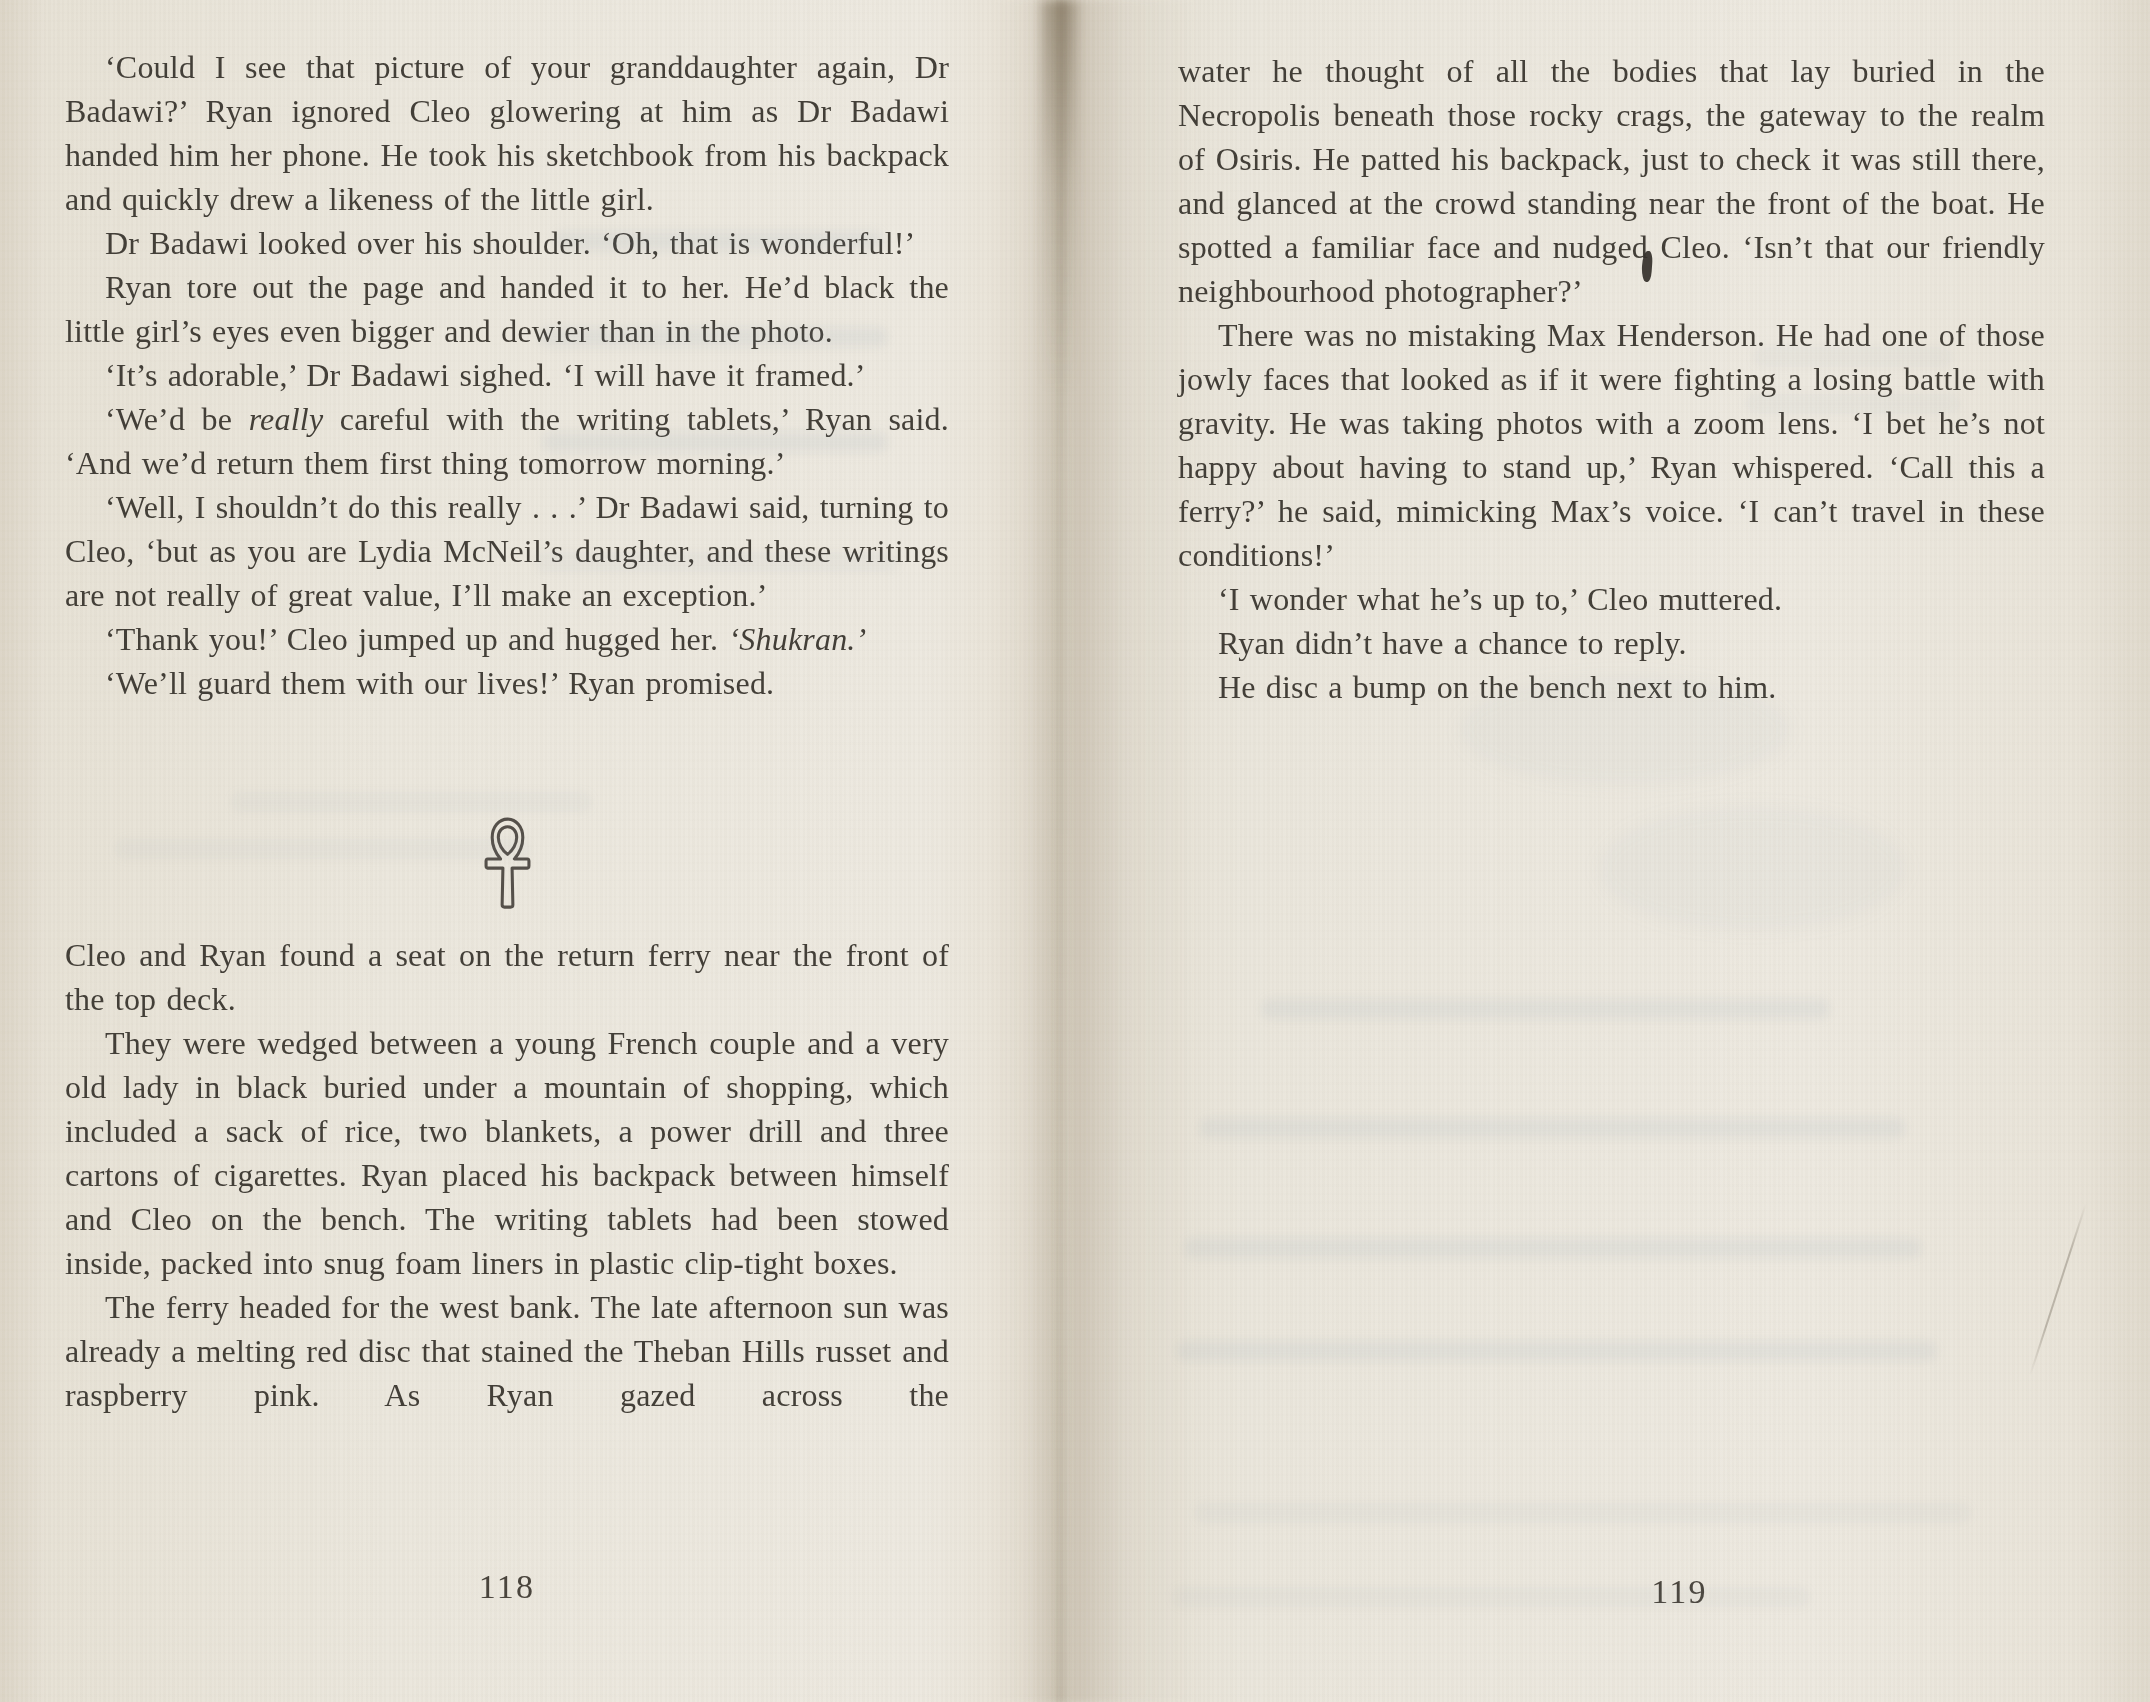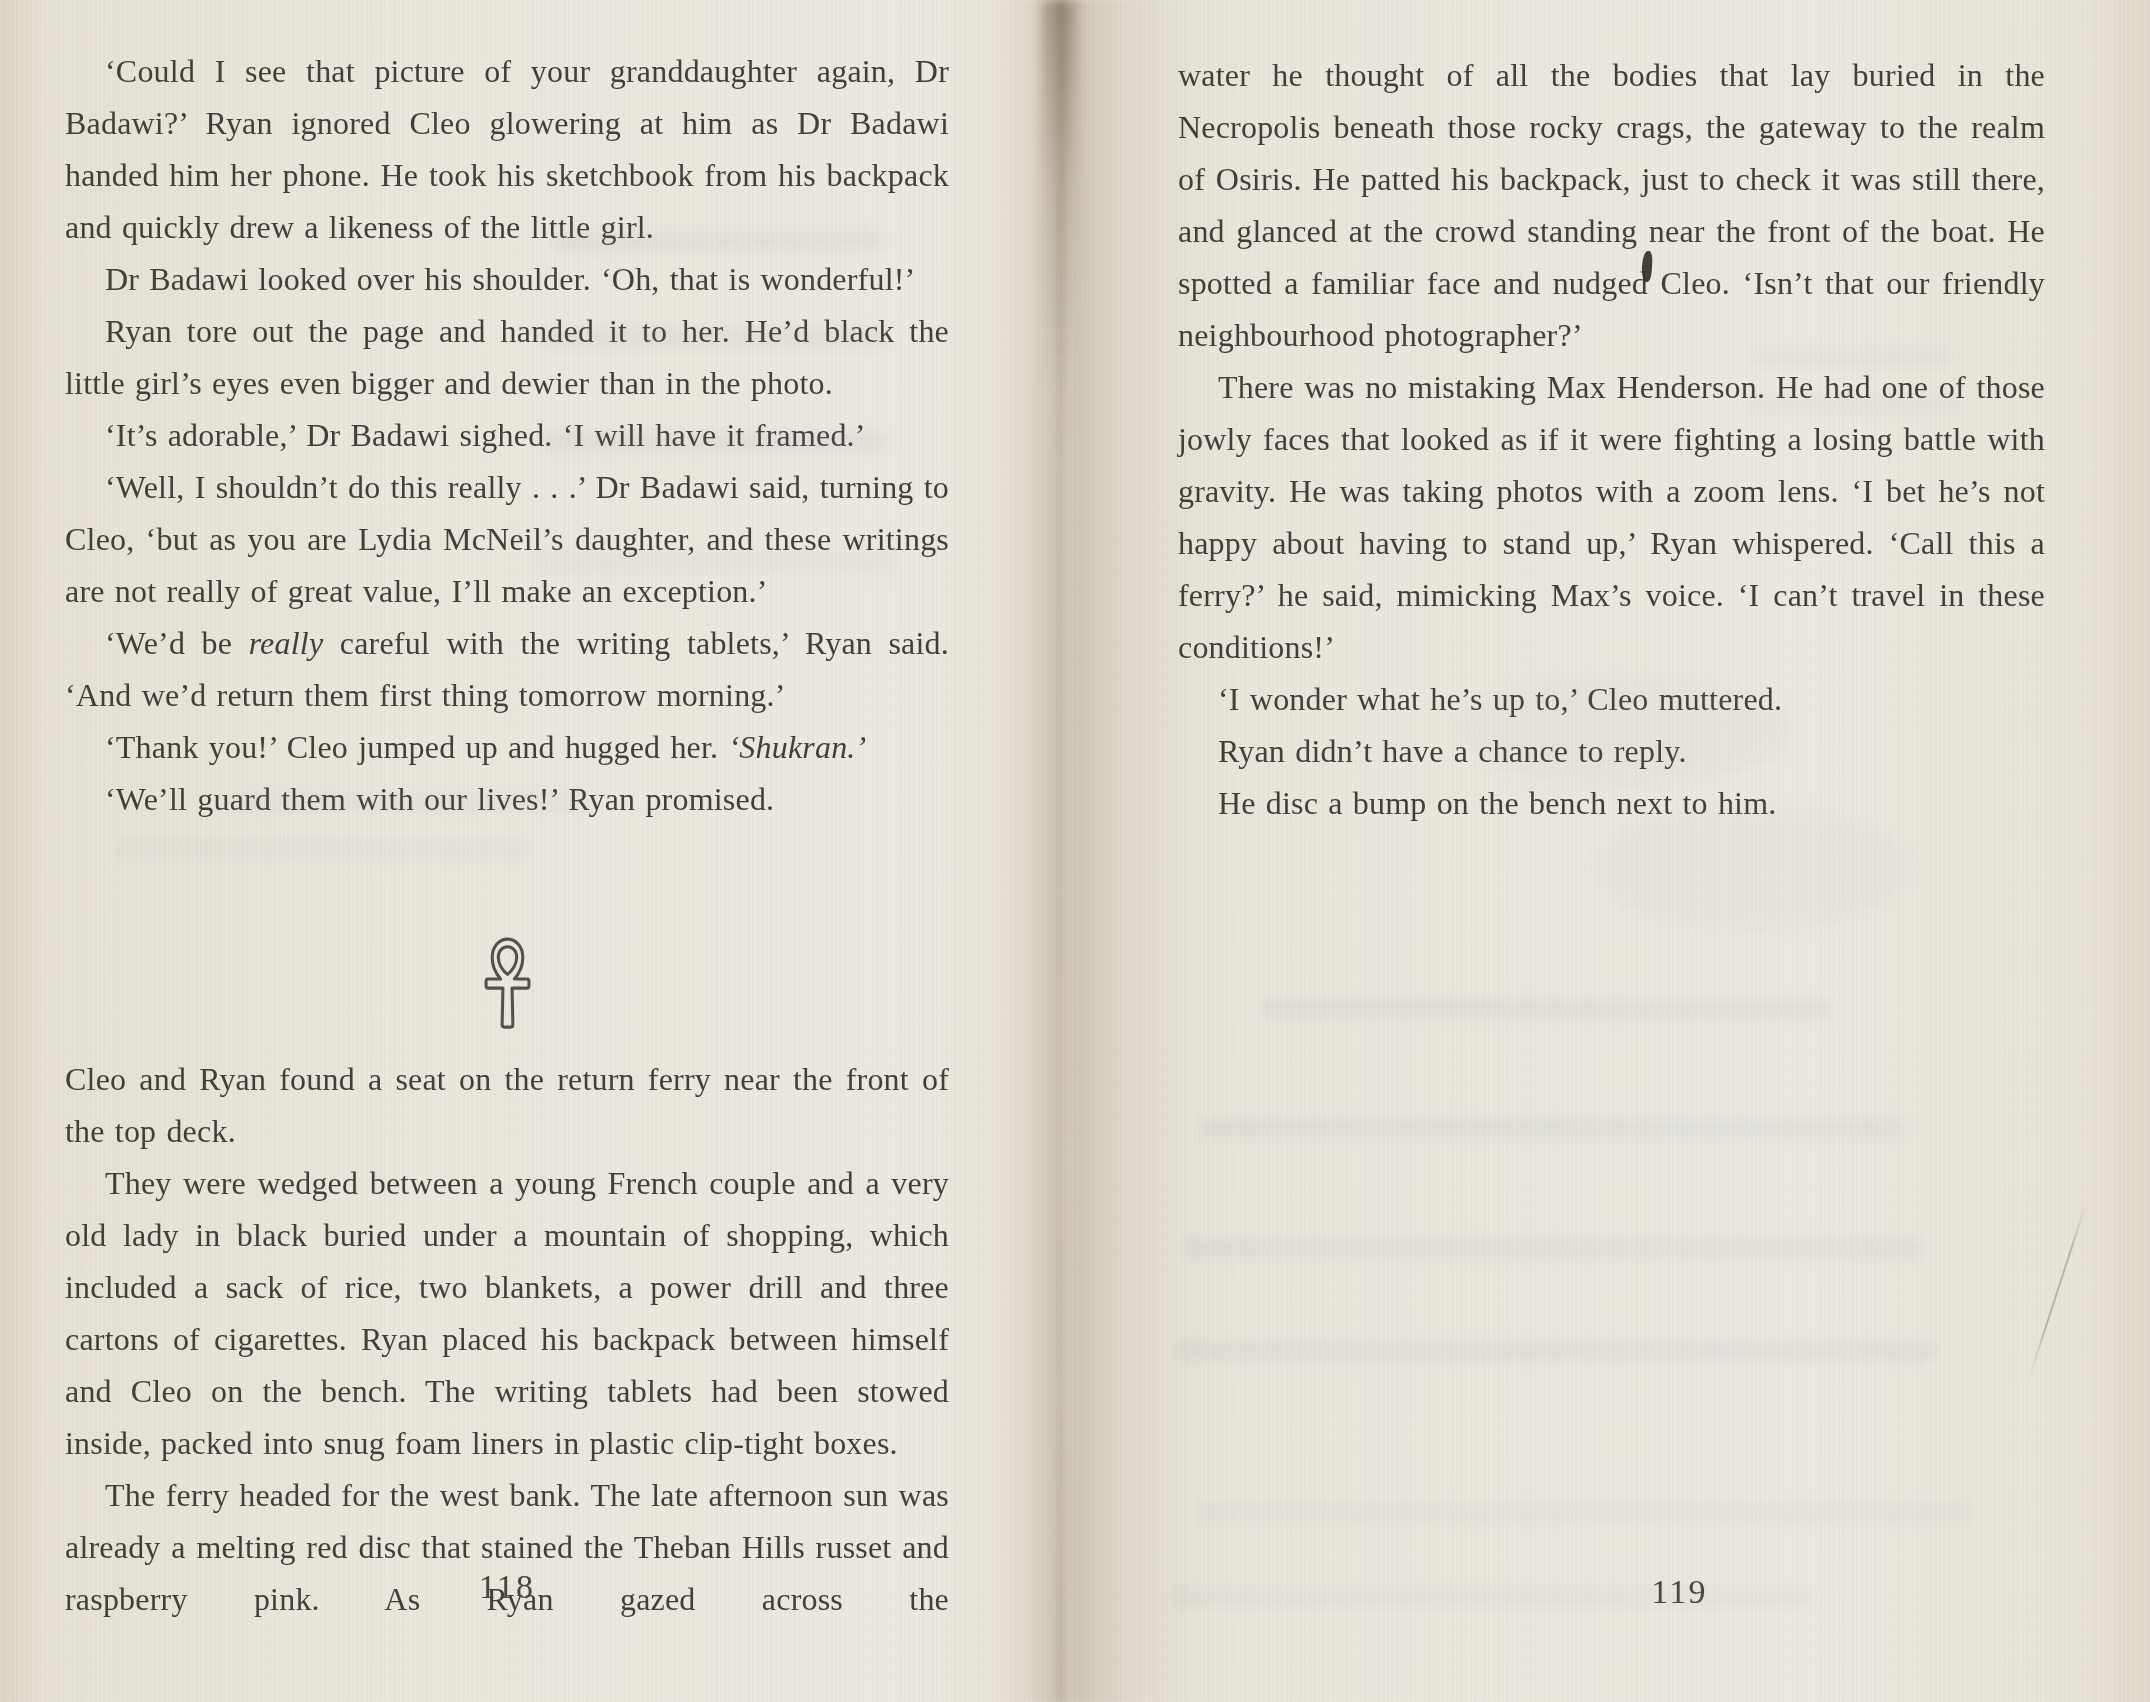--- a/index.html
+++ b/index.html
@@ -64,21 +64,21 @@
     position: absolute;
     left: 992px; top: 0;
     width: 66px; height: 100%;
     background: linear-gradient(90deg, rgba(118,102,76,0), rgba(118,102,76,0.10));
     filter: blur(3.8px);
   }
 
   .text-col {
     position: absolute;
     font-size: 32px;
-    line-height: 52px;
+    line-height: 44px;
     color: #433f38;
     letter-spacing: 0.2px;
     word-spacing: 0.06em;
   }
   .text-col-left  { left: 65px;   top: 45px; width: 884px; }
   .text-col-right { left: 1178px; top: 49px; width: 867px; }
 
   .para { margin: 0; text-align: justify; }
   .para.indent { text-indent: 40px; }
   .para.cont { text-align-last: justify; }
@@ -144,22 +144,22 @@
   <div class="gutter-left-shade"></div>
   <div class="crease-line"></div>
   <div class="crease-top"></div>
   <div class="gutter-right-shade"></div>
 
   <div class="text-col text-col-left">
       <p class="para indent"><span>‘Could I see that picture of your granddaughter again, Dr Badawi?’ Ryan ignored Cleo glowering at him as Dr Badawi handed him her phone. He took his sketchbook from his backpack and quickly drew a likeness of the little girl.</span></p>
       <p class="para indent"><span>Dr Badawi looked over his shoulder. ‘Oh, that is wonderful!’</span></p>
       <p class="para indent"><span>Ryan tore out the page and handed it to her. He’d black the little girl’s eyes even bigger and dewier than in the photo.</span></p>
       <p class="para indent"><span>‘It’s adorable,’ Dr Badawi sighed. ‘I will have it framed.’</span></p>
+      <p class="para indent"><span>‘We’d be </span><i>really</i><span> careful with the writing tablets,’ Ryan said. ‘And we’d return them first thing tomorrow morning.’</span></p>
       <p class="para indent"><span>‘Well, I shouldn’t do this really . . .’ Dr Badawi said, turning to Cleo, ‘but as you are Lydia McNeil’s daughter, and these writings are not really of great value, I’ll make an exception.’</span></p>
-      <p class="para indent"><span>‘We’d be </span><i>really</i><span> careful with the writing tablets,’ Ryan said. ‘And we’d return them first thing tomorrow morning.’</span></p>
       <p class="para indent"><span>‘Thank you!’ Cleo jumped up and hugged her. </span><i>‘Shukran.’</i></p>
       <p class="para indent"><span>‘We’ll guard them with our lives!’ Ryan promised.</span></p>
   <div class="divider">
     <svg width="49" height="95" viewBox="0 0 64 124" aria-hidden="true">
       <path d="M6,56 L23,56 C16,48 12,38 12,28 C12,14 21,4 32,4 C43,4 52,14 52,28 C52,38 48,48 41,56 L58,56 C59.5,56 60,57 60,59 L60,65 C60,67 59.5,68 58,68 L38,68 L39,116 C39,118 38,119 36,119 L28,119 C26,119 25,118 25,116 L26,68 L6,68 C4.5,68 4,67 4,65 L4,59 C4,57 4.5,56 6,56 Z M32,14 C25,14 20,20 20,28 C20,36 25,45 32,50 C39,45 44,36 44,28 C44,20 39,14 32,14 Z" fill="none" stroke="#55504a" stroke-width="4" stroke-linejoin="round"></path>
     </svg>
   </div>
 <p class="para"><span>Cleo and Ryan found a seat on the return ferry near the front of the top deck.</span></p>
       <p class="para indent"><span>They were wedged between a young French couple and a very old lady in black buried under a mountain of shopping, which included a sack of rice, two blankets, a power drill and three cartons of cigarettes. Ryan placed his backpack between himself and Cleo on the bench. The writing tablets had been stowed inside, packed into snug foam liners in plastic clip-tight boxes.</span></p>
       <p class="para indent cont"><span>The ferry headed for the west bank. The late afternoon sun was already a melting red disc that stained the Theban Hills russet and raspberry pink. As Ryan gazed across the</span></p>

